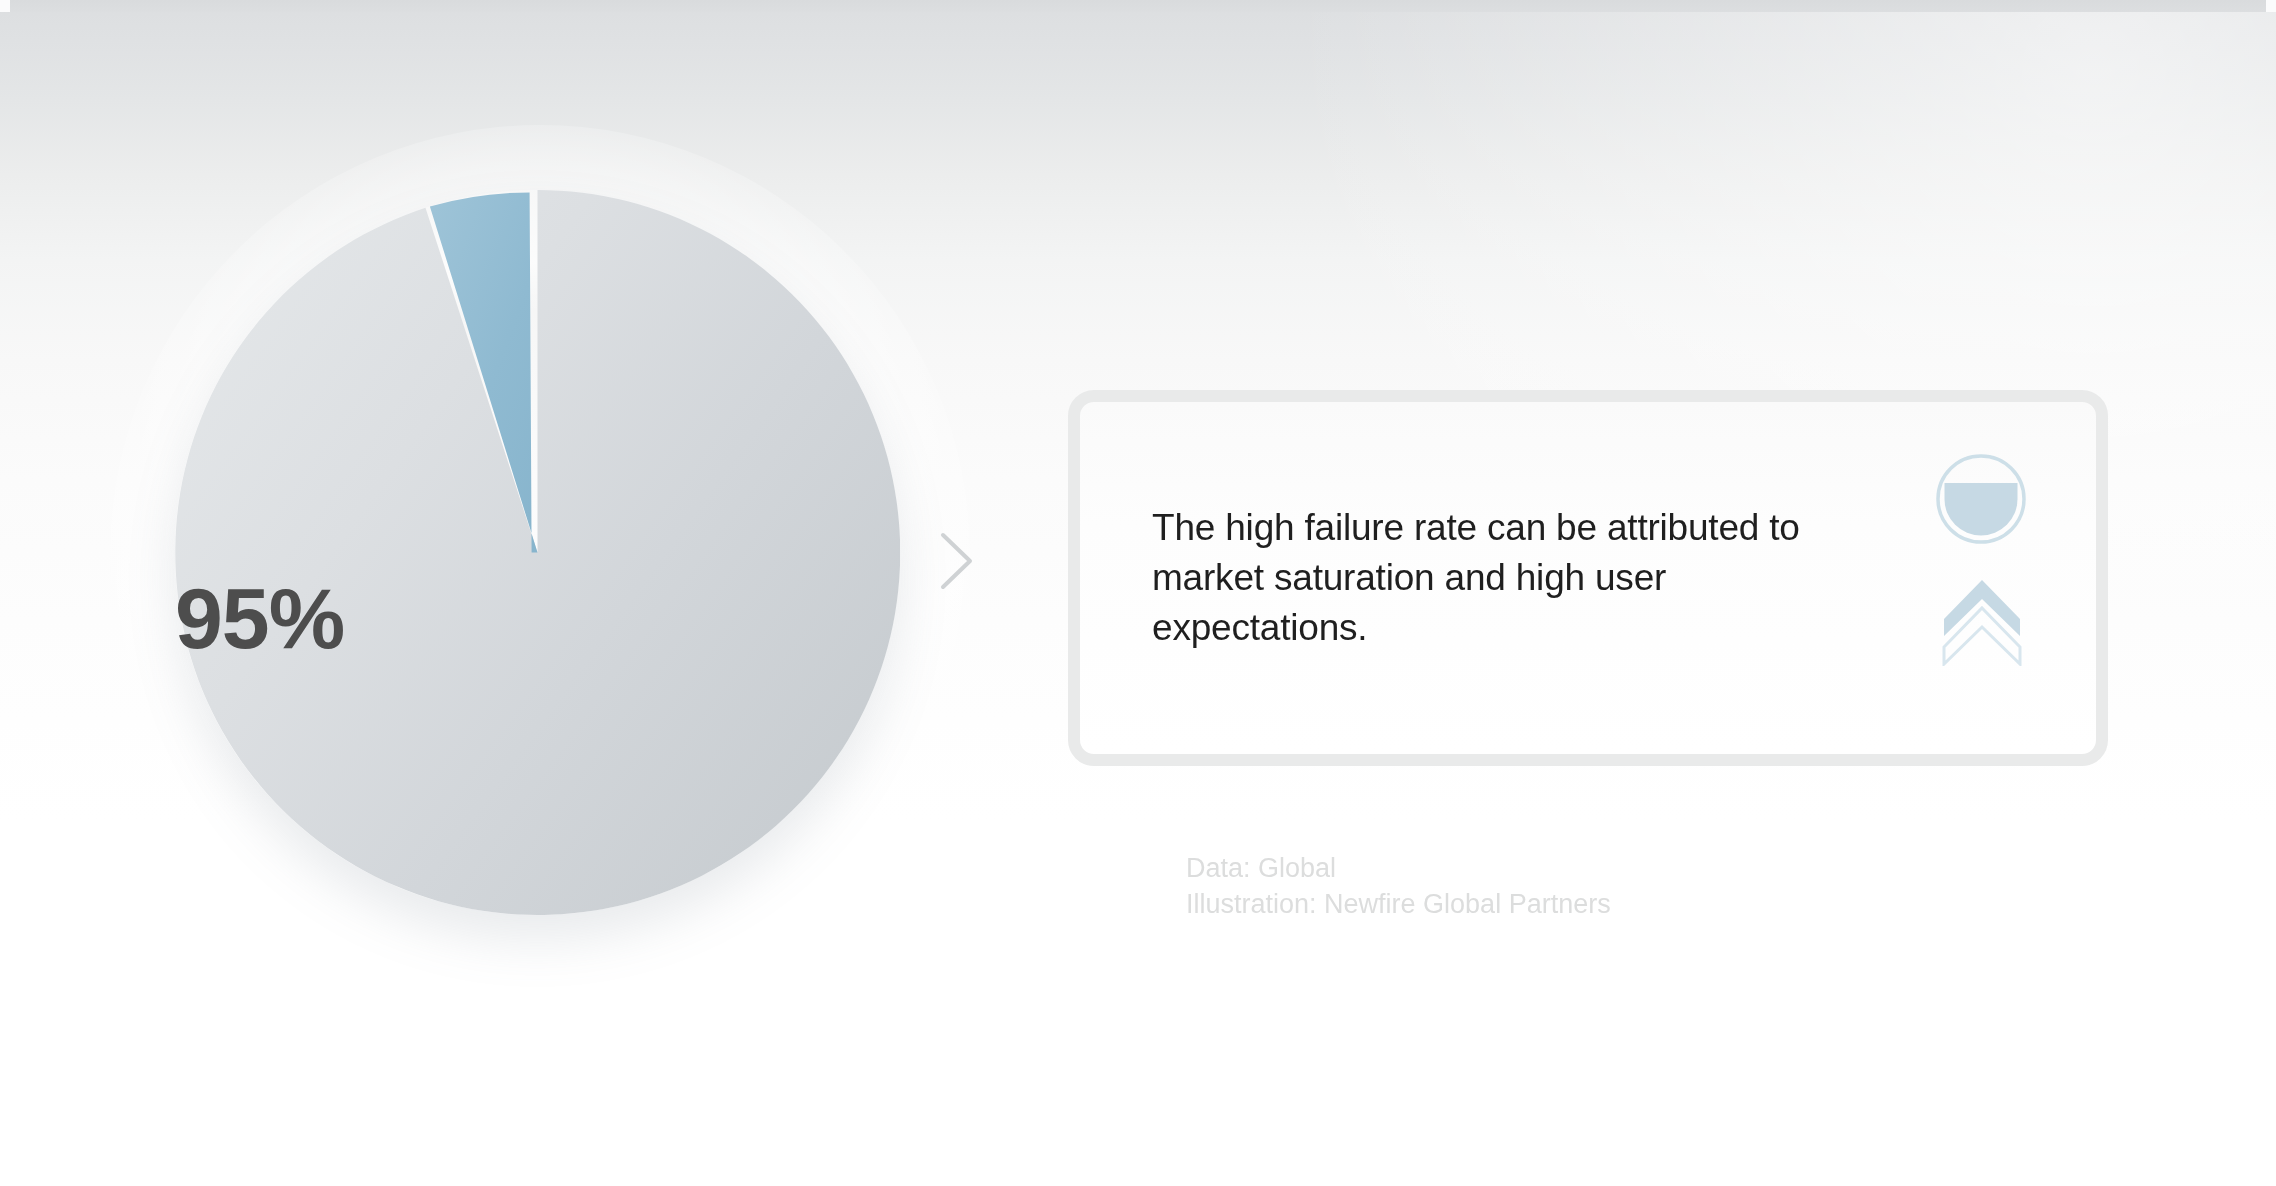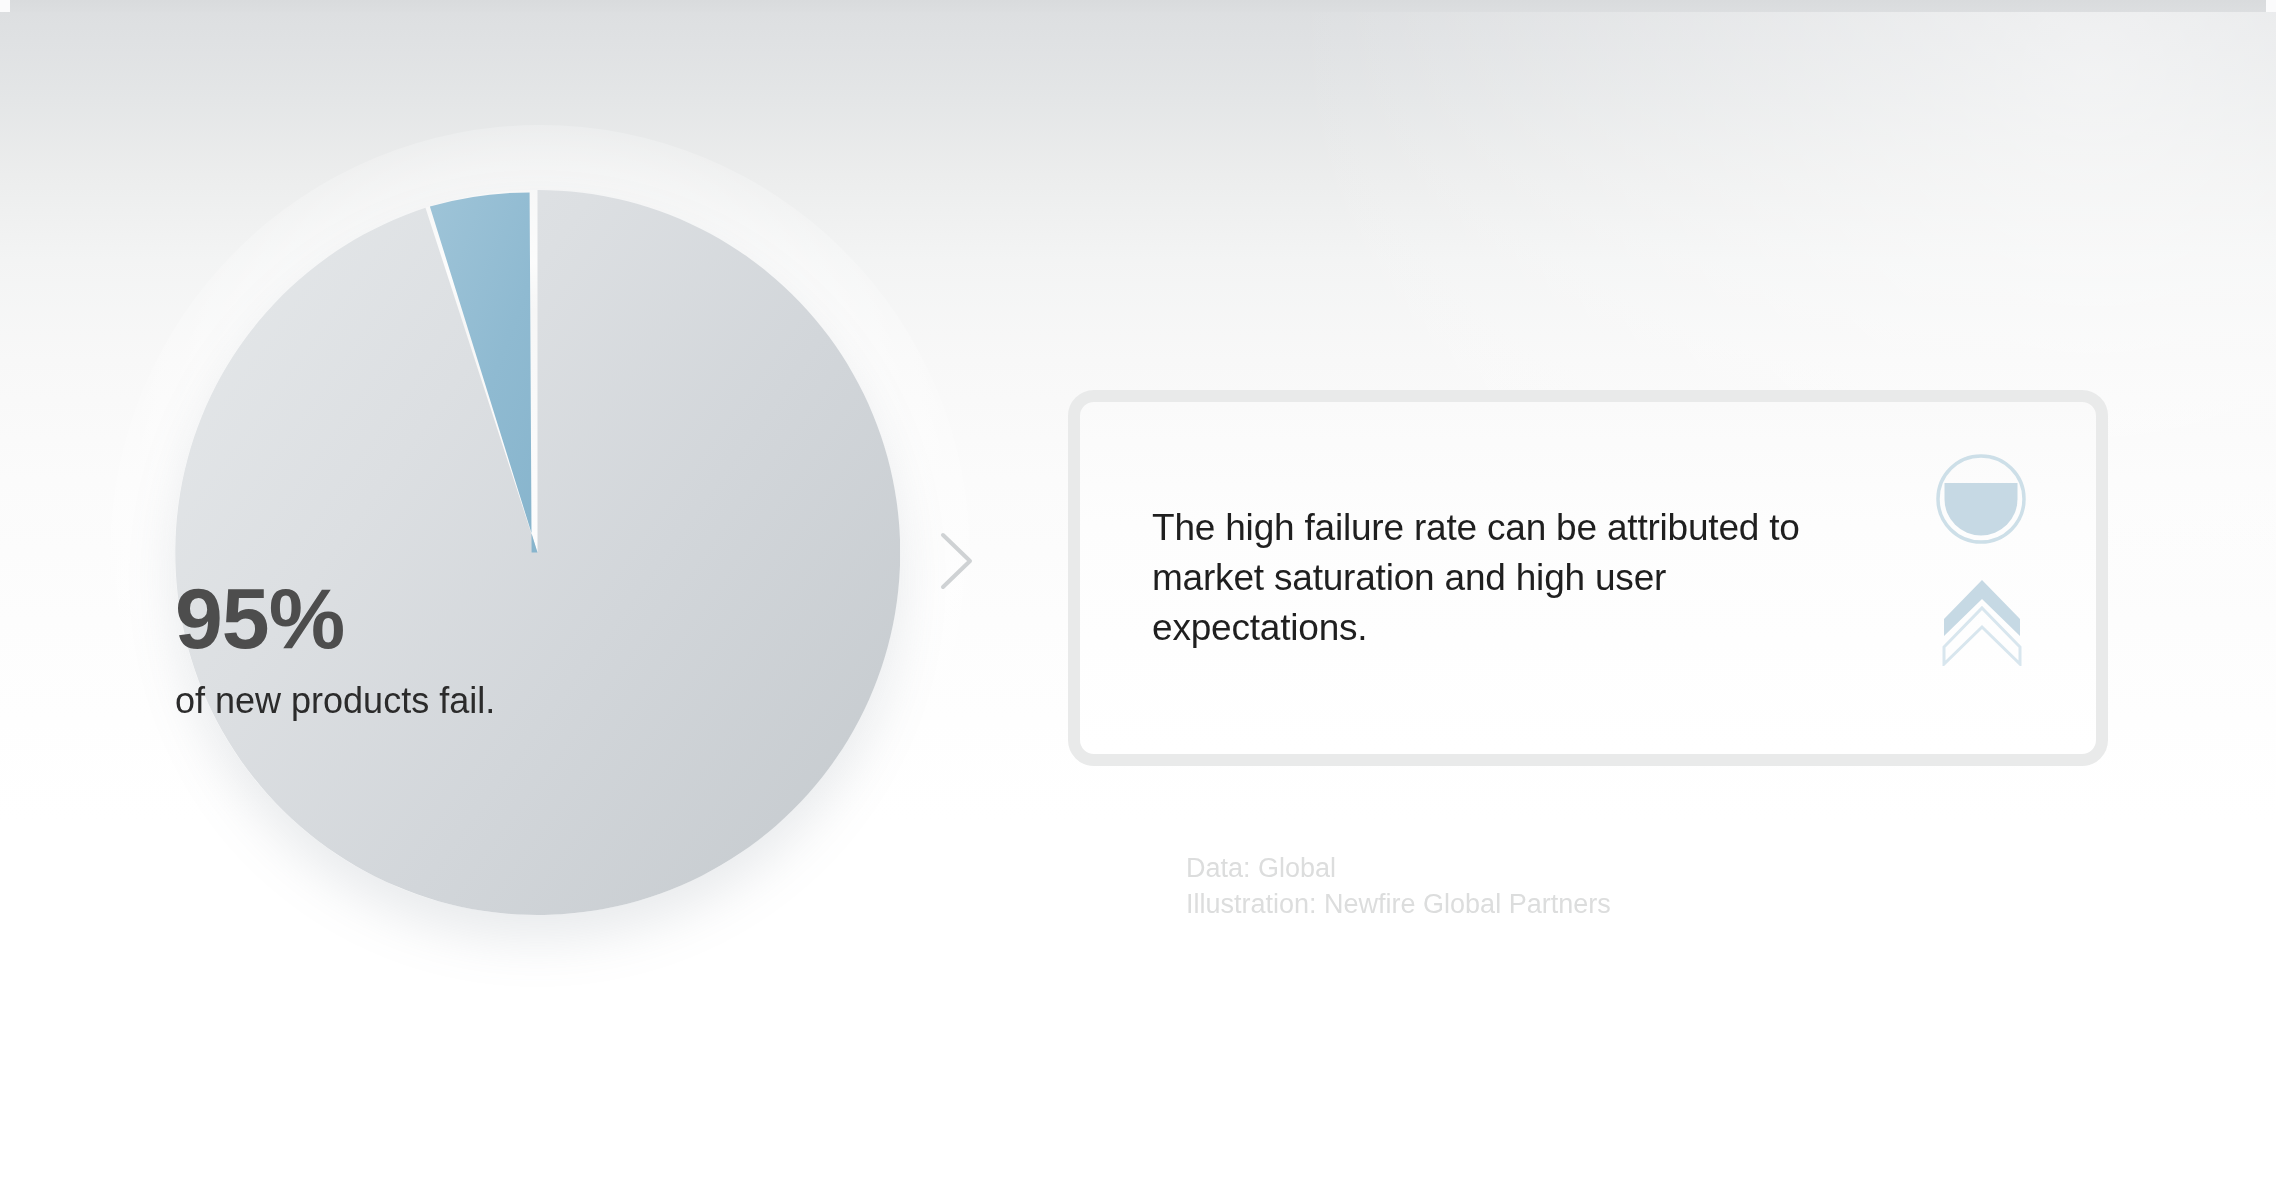--- a/index.html
+++ b/index.html
@@ -224,21 +224,20 @@
 
       <path fill="url(#blueGrad)" d="M 362.5 362.5
                L 254.88 16.45
                A 362.5 362.5 0 0 1 354.60 2.44
                L 356.60 362.5
                Z"></path>
     </svg>
 
     <div class="pie-center-text">
       <div class="pie-value">95%</div>
-      <div class="pie-caption">of new products fail.</div>
     </div>
 
   </div>
 
   <svg class="connector" viewBox="0 0 44 62">
     <path d="M 8 5 L 35 31 L 8 57" fill="none" stroke="#cfd2d4" stroke-width="4" stroke-linecap="round" stroke-linejoin="round"></path>
   </svg>
 
   <div class="card">
     <div class="card-body">

